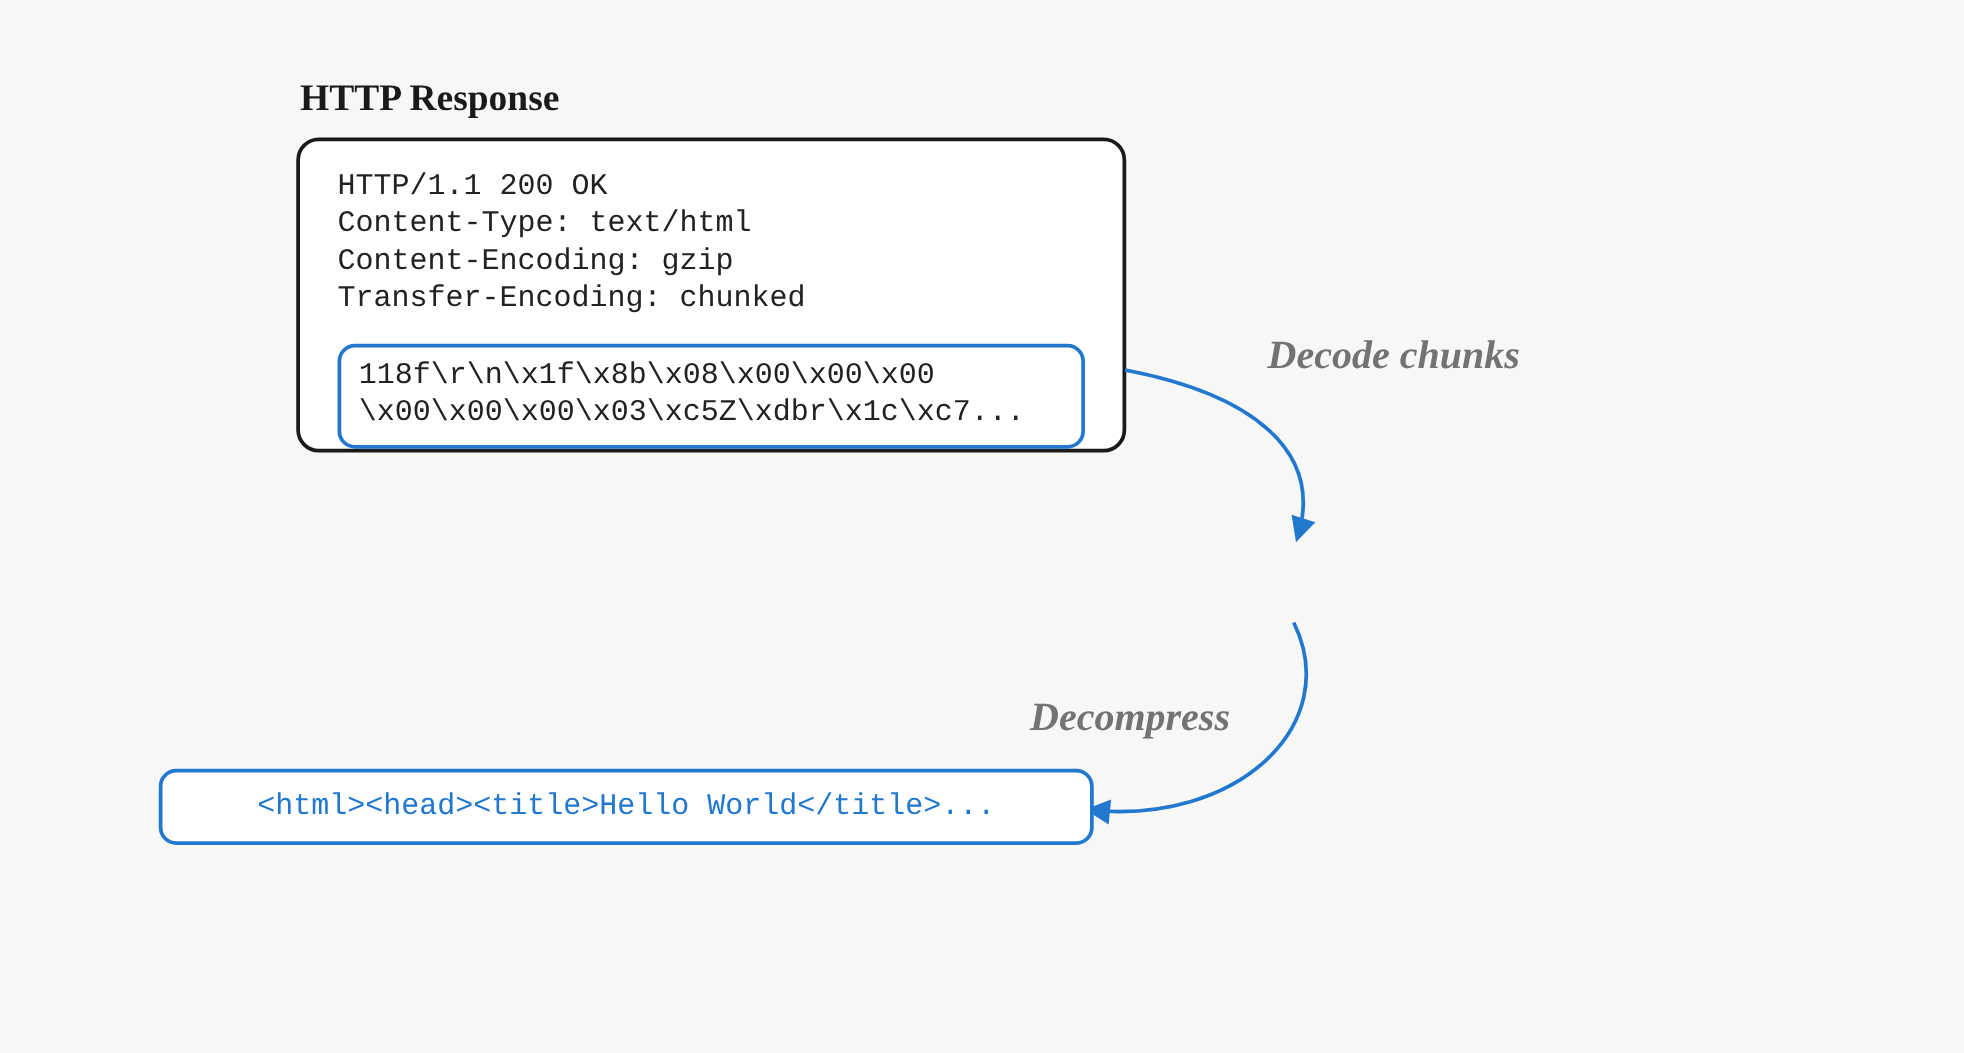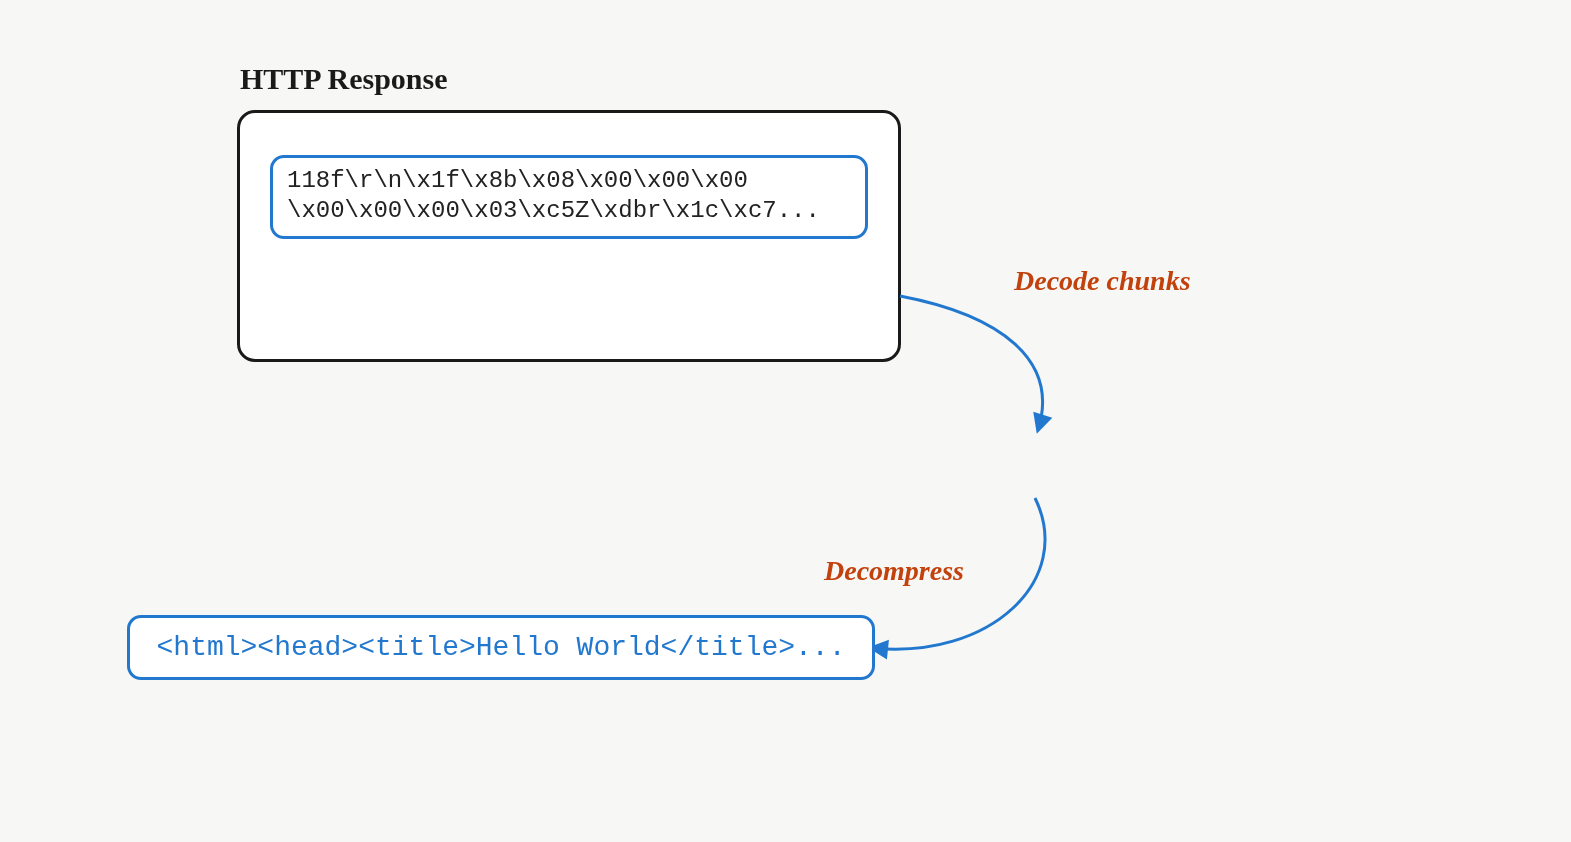--- a/index.html
+++ b/index.html
@@ -63,47 +63,51 @@
 
   .final-box {
     position: absolute;
     left: 127px;
     top: 615px;
     width: 748px;
     border: 3px solid #2278cf;
     border-radius: 14px;
     background: #fff;
     padding: 14px 24px;
-    font-size: 28px;
+    font-size: 24px;
     color: #2278cf;
     text-align: center;
     white-space: pre;
   }
 
   .label {
     position: absolute;
     font-family: 'Comic Sans MS', 'Segoe Script', cursive;
     font-style: italic;
     font-weight: 700;
-    font-size: 28px;
-    color: #c2410c;
+    font-size: 32px;
+    color: #737373;
   }
   .label-decode { left: 1014px; top: 265px; }
   .label-decompress { left: 805px; top: 555px; margin-left: 19px; }
 
   svg.arrow { position: absolute; overflow: visible; }
 </style>
 </head>
 <body>
 
 <div class="canvas">
 
   <div class="title">HTTP Response</div>
 
   <div class="response-box">
+    <div class="headers"><span>HTTP/1.1 200 OK</span>
+<span>Content-Type: text/html</span>
+<span>Content-Encoding: gzip</span>
+<span>Transfer-Encoding: chunked</span></div>
     <div class="body-box"><span>118f\r\n\x1f\x8b\x08\x00\x00\x00</span>
 <span>\x00\x00\x00\x03\xc5Z\xdbr\x1c\xc7...</span></div>
   </div>
 
   <svg class="arrow" style="left:0;top:0;width:1571px;height:842px">
     <defs>
       <marker id="ah1" viewBox="0 0 12 12" refX="9" refY="6" markerWidth="8" markerHeight="8" orient="auto-start-reverse">
         <path d="M1,1 L11,6 L1,11 Z" fill="#2278cf"></path>
       </marker>
     </defs>

